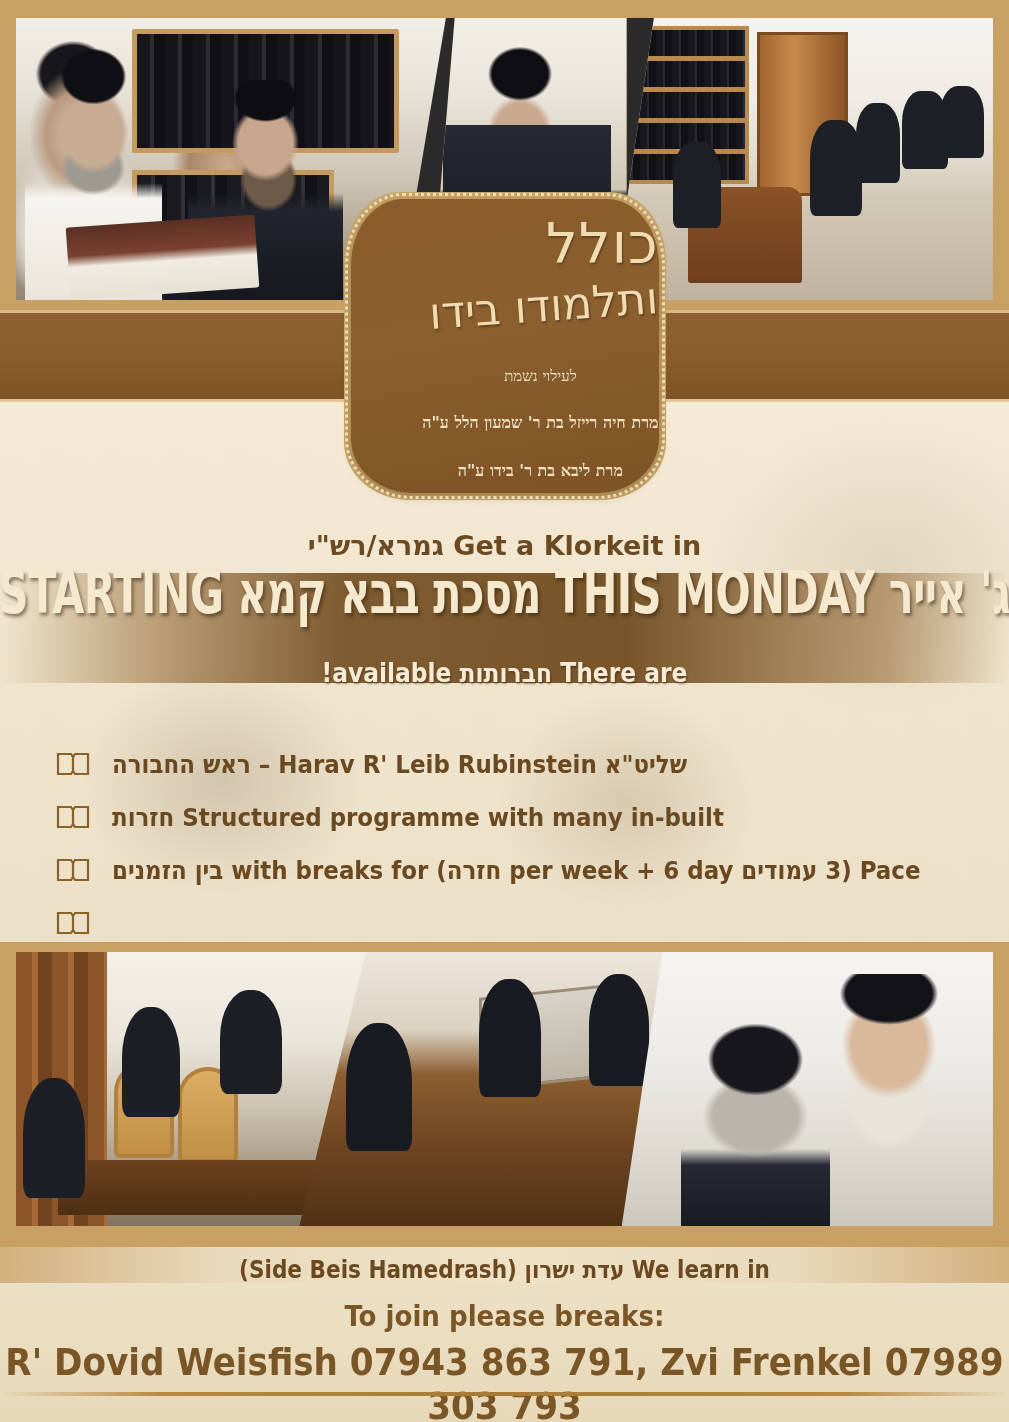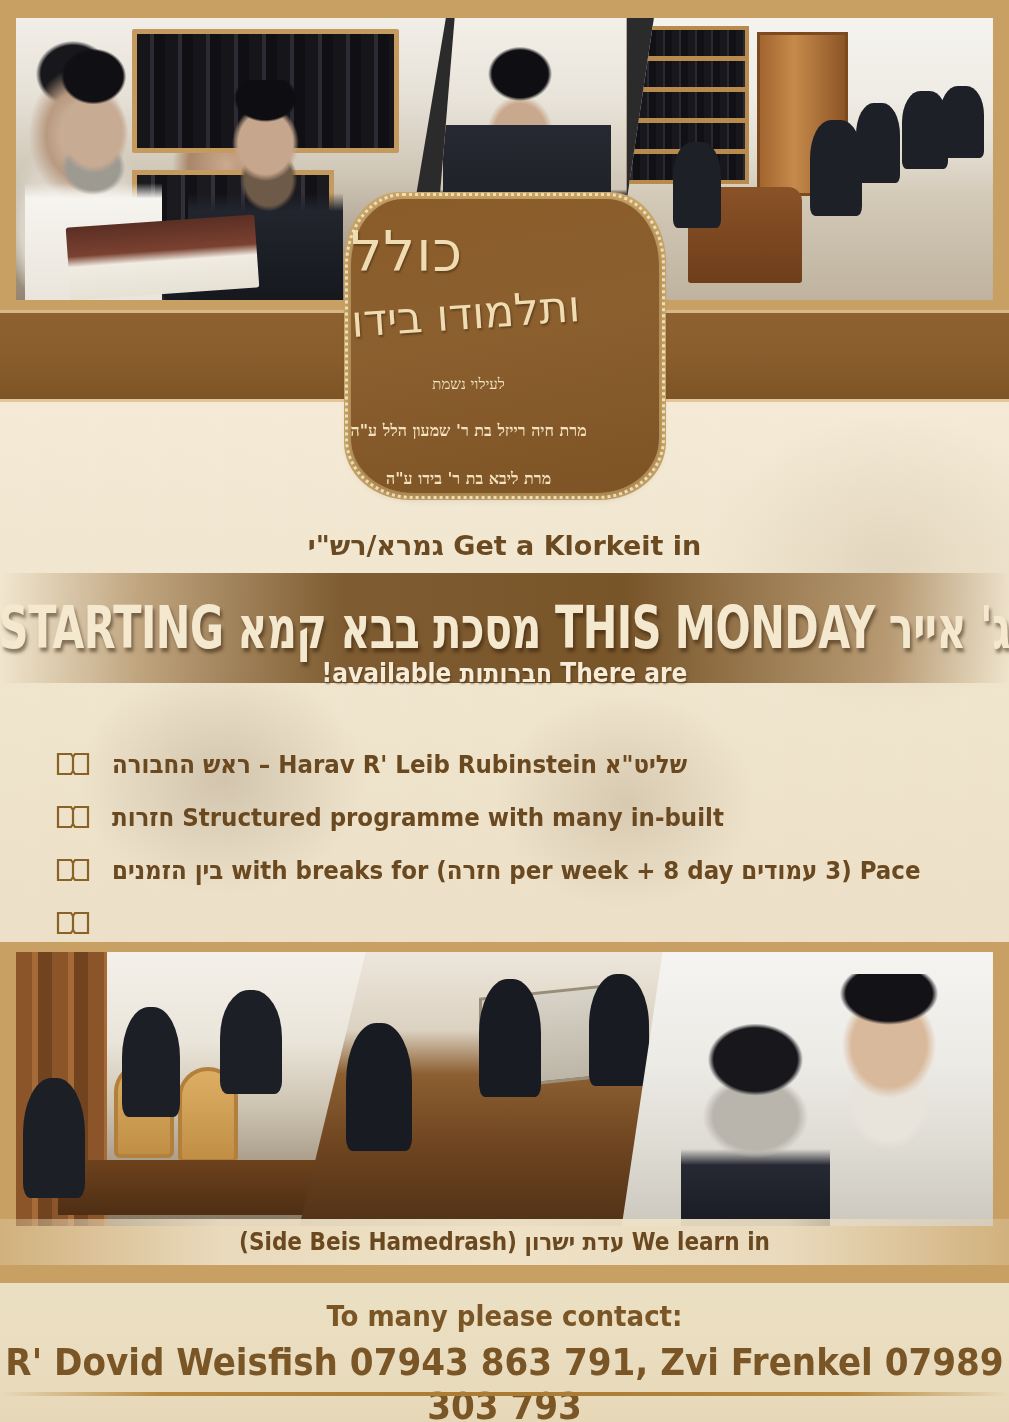--- a/index.html
+++ b/index.html
@@ -150,22 +150,22 @@
   .badge-dots {
     position: absolute; inset: 0;
     border-radius: 56px 56px 66px 66px / 70px 70px 58px 58px;
     background: #c9a567;
   }
   .badge {
     position: absolute; inset: 7px;
     background: linear-gradient(170deg,#8a5c2a 0%, #8b5f2e 45%, #7e5325 100%);
     border-radius: 52px 52px 62px 62px / 66px 66px 54px 54px;
     box-shadow: 0 3px 10px rgba(60,38,12,.35);
-    display: flex; flex-direction: column; align-items: flex-start;
-    padding-top: 24px;
+    display: flex; flex-direction: column; align-items: flex-end;
+    padding-top: 16px;
   }
   .badge::before {
     content:""; position:absolute; left:-6px; top:-6px; right:-6px; bottom:-6px;
     border-radius: 58px 58px 68px 68px / 72px 72px 60px 60px;
     border: 3px dotted #f3e3c2; opacity: .92;
   }
   .badge-line1 {
     font-family: "DejaVu Sans", sans-serif;
     font-size: 56px; color: #f0dcb2; letter-spacing: 1px;
     direction: rtl; text-shadow: 1px 2px 2px rgba(50,30,8,.45);
@@ -196,21 +196,21 @@
   
   .head-band {
     position: absolute; left: 0; top: 573px; width: 1009px; height: 110px;
     background: linear-gradient(90deg,
       rgba(233,219,193,0) 0%,
       rgba(150,110,60,.55) 14%,
       rgba(120,84,40,.95) 34%,
       rgba(118,82,38,.98) 62%,
       rgba(150,110,60,.6) 88%,
       rgba(233,219,193,0) 100%);
-    display: flex; align-items: center; justify-content: center;
+    display: flex; justify-content: center;
   }
   .head-band h1 {
     direction: rtl; color: #f4e8cf;
     font-size: 46px; font-weight: bold; letter-spacing: -.5px;
     font-family: "DejaVu Sans Condensed","DejaVu Sans", sans-serif;
     text-shadow: 2px 3px 3px rgba(45,26,6,.5);
     white-space: nowrap; transform: scaleY(1.28); transform-origin: center;
   }
   .subhead {
     position: absolute; left: 0; top: 658px; width: 1009px;
@@ -287,21 +287,21 @@
   .b3 .head-f {
     position:absolute; left:16%; top:26%; width:40%; height:74%;
     background:
       radial-gradient(ellipse 58px 44px at 50% 18%, #17171c 0 72%, rgba(0,0,0,0) 82%),
       radial-gradient(ellipse 66px 52px at 50% 46%, #b9b5ad 0 64%, rgba(0,0,0,0) 80%),
       linear-gradient(180deg, rgba(0,0,0,0) 62%, #262833 70%, #1a1c24 100%);
   }
 
   
   .learn-bar {
-    position: absolute; left: 0; top: 1219px; width: 1009px; height: 46px;
+    position: absolute; left: 0; top: 1247px; width: 1009px; height: 46px;
     background: linear-gradient(90deg,
       rgba(225,208,174,.35) 0%, rgba(236,223,196,.92) 22%,
       rgba(240,228,202,.96) 50%, rgba(236,223,196,.92) 78%,
       rgba(225,208,174,.35) 100%);
     display: flex; align-items: center; justify-content: center;
   }
   .learn-bar span {
     direction: rtl; color: #6b4920; font-size: 24px; font-weight: 600;
     font-family: "DejaVu Sans Condensed","DejaVu Sans", sans-serif;
   }
@@ -406,21 +406,21 @@
       <span class="bullet-text">Structured programme with many in-built חזרות</span>
     </div>
 
     <div class="bullet">
       <span class="bk-icon">
         <svg viewBox="0 0 34 28" width="34" height="28">
           <path d="M2 4 H15 L17 7 L19 4 H32 V24 H19 L17 21 L15 24 H2 Z" fill="none" stroke="#8a6226" stroke-width="2.2"></path>
           <line x1="17" y1="7" x2="17" y2="21" stroke="#8a6226" stroke-width="2.2"></line>
         </svg>
       </span>
-      <span class="bullet-text">Pace (3 עמודים per week + 8 day חזרה) with breaks for בין הזמנים</span>
+      <span class="bullet-text">Pace (3 עמודים per week + 6 day חזרה) with breaks for בין הזמנים</span>
     </div>
 
     <div class="bullet">
       <span class="bk-icon">
         <svg viewBox="0 0 34 28" width="34" height="28">
           <path d="M2 4 H15 L17 7 L19 4 H32 V24 H19 L17 21 L15 24 H2 Z" fill="none" stroke="#8a6226" stroke-width="2.2"></path>
           <line x1="17" y1="7" x2="17" y2="21" stroke="#8a6226" stroke-width="2.2"></line>
         </svg>
       </span>
     </div>
@@ -452,18 +452,18 @@
         <div class="head-f"></div>
       </div>
     </div>
   </div>
 
   <div class="learn-bar">
     <span>We learn in עדת ישרון (Side Beis Hamedrash)</span>
   </div>
 
   <div class="footer">
-    <div class="f1">To many please contact:</div>
+    <div class="f1">To join please breaks:</div>
     <div class="f2">R' Dovid Weisfish 07943 863 791, Zvi Frenkel 07989 303 793</div>
     <div class="gold-rule"></div>
   </div>
 
 </div>
 
 </body></html>

